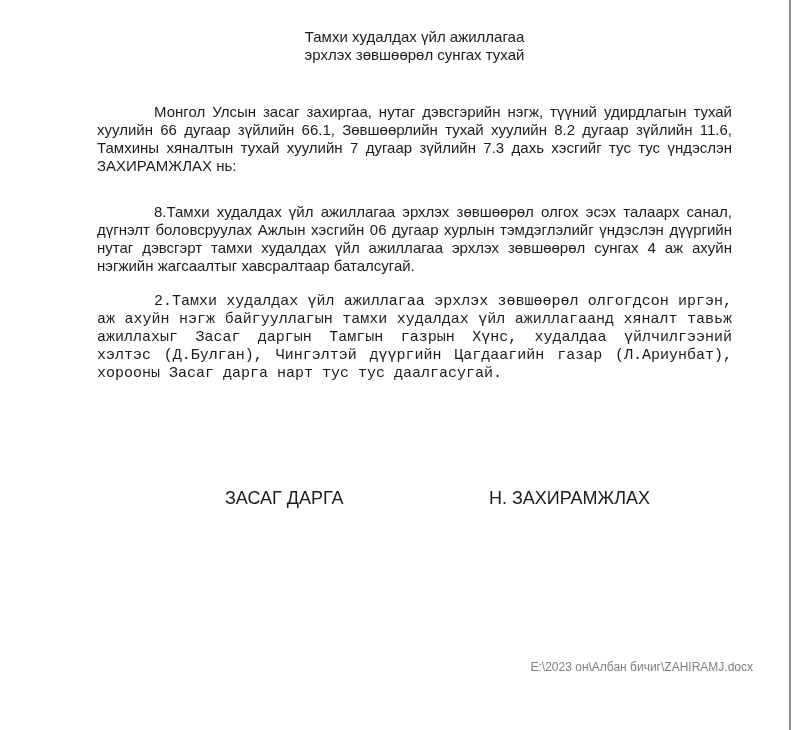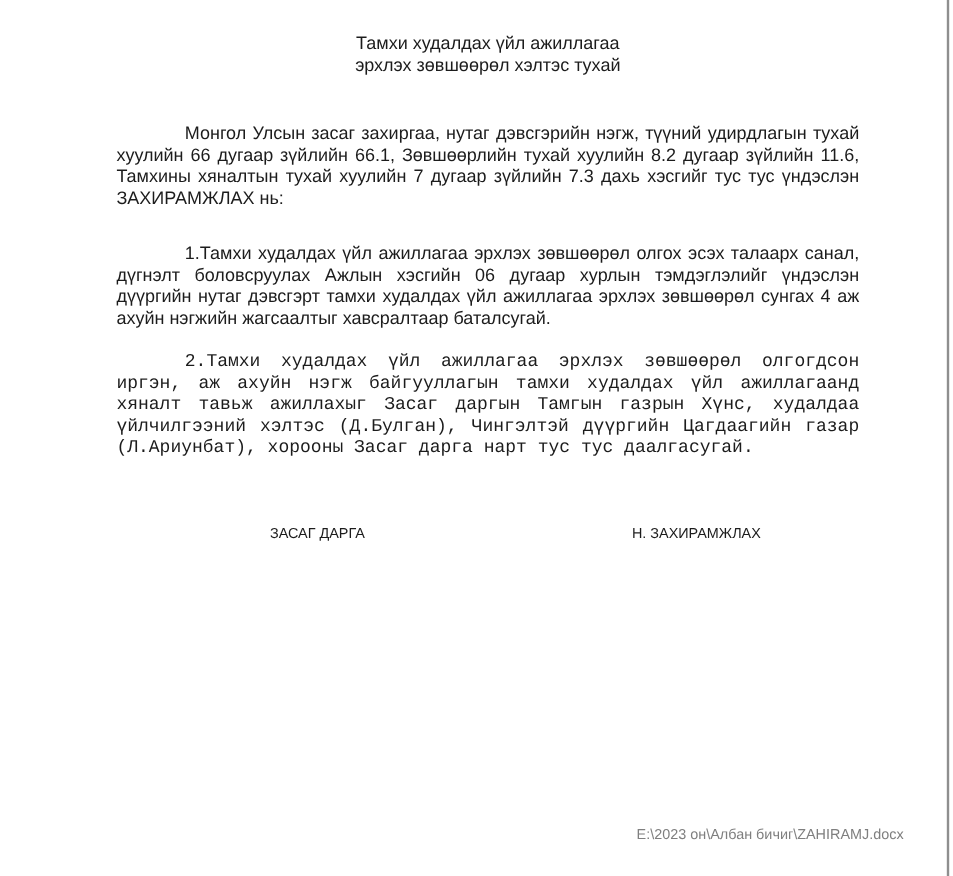--- a/index.html
+++ b/index.html
@@ -19,75 +19,75 @@
   .window-edge {
     position: absolute;
     top: 0;
     right: 3px;
     width: 2px;
     height: 100%;
     background: #8f8f8f;
   }
   .content {
     padding-left: 85px;
-    padding-right: 66px;
+    padding-right: 50px;
   }
   .doc-title {
     margin-top: 28px;
     text-align: center;
     font-size: 15px;
     line-height: 18px;
     white-space: nowrap;
   }
   .para {
     font-size: 15px;
     line-height: 18px;
     text-align: justify;
     text-indent: 57px;
     margin: 12px;
   }
   .intro { margin-top: 39px; }
   .item-1 { margin-top: 28px; }
   .item-2 { margin-top: 18px; font-family: Liberation Mono, monospace; }
   .item-3 { margin-top: 22px; }
   .signature-row {
-    margin-top: 52px;
+    margin-top: 106px;
     display: flex;
     justify-content: space-between;
     padding-left: 140px;
     padding-right: 94px;
-    font-size: 12px;
+    font-size: 18px;
     line-height: 18px;
     white-space: nowrap;
   }
   .footer-path {
     position: absolute;
-    top: 688px;
+    top: 660px;
     right: 41px;
     font-size: 12px;
     line-height: 14px;
     color: #7f7f7f;
     white-space: nowrap;
   }
 </style>
 </head>
 <body>
 
 <div class="page">
 
   <div class="content">
 
     <div class="doc-title">
       <div>Тамхи худалдах үйл ажиллагаа</div>
-      <div>эрхлэх зөвшөөрөл хэлтэс тухай</div>
+      <div>эрхлэх зөвшөөрөл сунгах тухай</div>
     </div>
 
     <p class="para intro">Монгол Улсын засаг захиргаа, нутаг дэвсгэрийн нэгж, түүний удирдлагын тухай хуулийн 66 дугаар зүйлийн 66.1, Зөвшөөрлийн тухай хуулийн 8.2 дугаар зүйлийн 11.6, Тамхины хяналтын тухай хуулийн 7 дугаар зүйлийн 7.3 дахь хэсгийг тус тус үндэслэн ЗАХИРАМЖЛАХ нь:</p>
 
-    <p class="para item-1">1.Тамхи худалдах үйл ажиллагаа эрхлэх зөвшөөрөл олгох эсэх талаарх санал, дүгнэлт боловсруулах Ажлын хэсгийн 06 дугаар хурлын тэмдэглэлийг үндэслэн дүүргийн нутаг дэвсгэрт тамхи худалдах үйл ажиллагаа эрхлэх зөвшөөрөл сунгах 4 аж ахуйн нэгжийн жагсаалтыг хавсралтаар баталсугай.</p>
+    <p class="para item-1">8.Тамхи худалдах үйл ажиллагаа эрхлэх зөвшөөрөл олгох эсэх талаарх санал, дүгнэлт боловсруулах Ажлын хэсгийн 06 дугаар хурлын тэмдэглэлийг үндэслэн дүүргийн нутаг дэвсгэрт тамхи худалдах үйл ажиллагаа эрхлэх зөвшөөрөл сунгах 4 аж ахуйн нэгжийн жагсаалтыг хавсралтаар баталсугай.</p>
 
     <p class="para item-2">2.Тамхи худалдах үйл ажиллагаа эрхлэх зөвшөөрөл олгогдсон иргэн, аж ахуйн нэгж байгууллагын тамхи худалдах үйл ажиллагаанд хяналт тавьж ажиллахыг Засаг даргын Тамгын газрын Хүнс, худалдаа үйлчилгээний хэлтэс (Д.Булган), Чингэлтэй дүүргийн Цагдаагийн газар (Л.Ариунбат), хорооны Засаг дарга нарт тус тус даалгасугай.</p>
 
 
     <div class="signature-row">
       <span>ЗАСАГ ДАРГА</span>
       <span>Н. ЗАХИРАМЖЛАХ</span>
     </div>
 
   </div>

